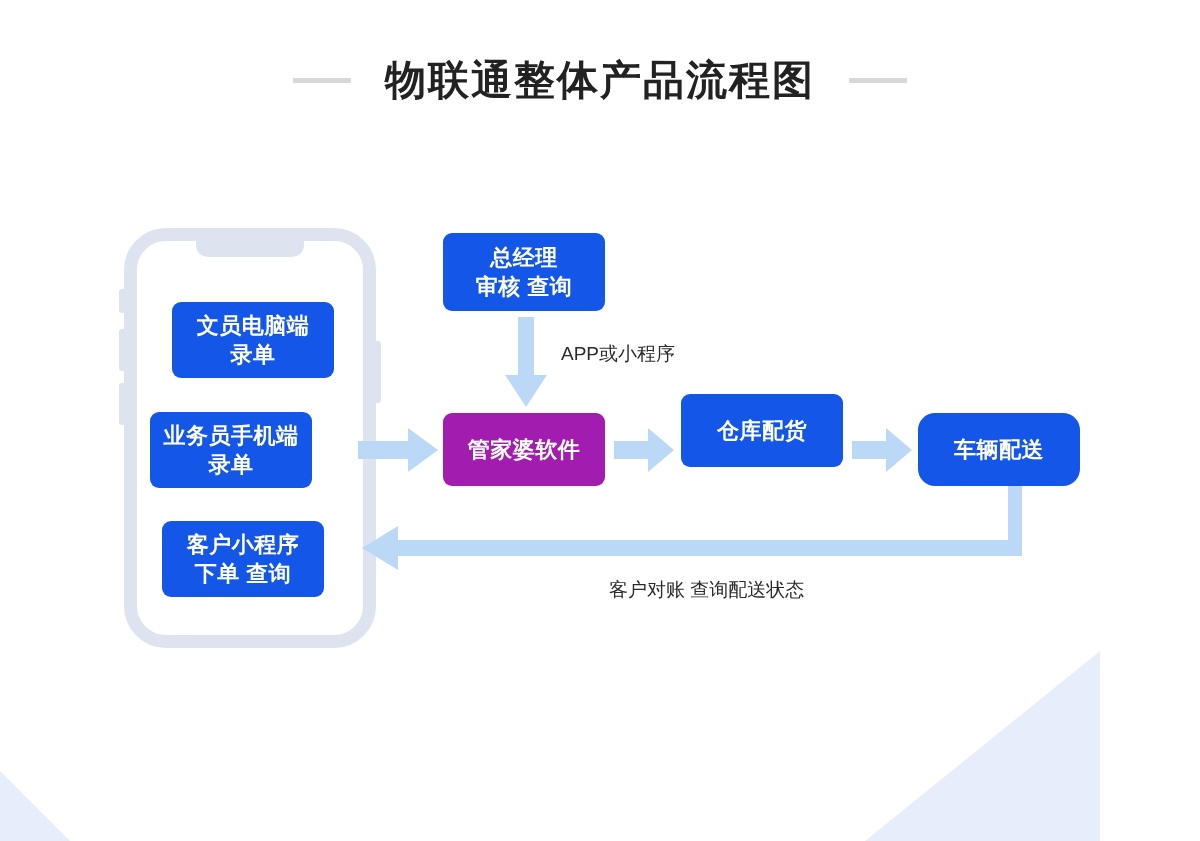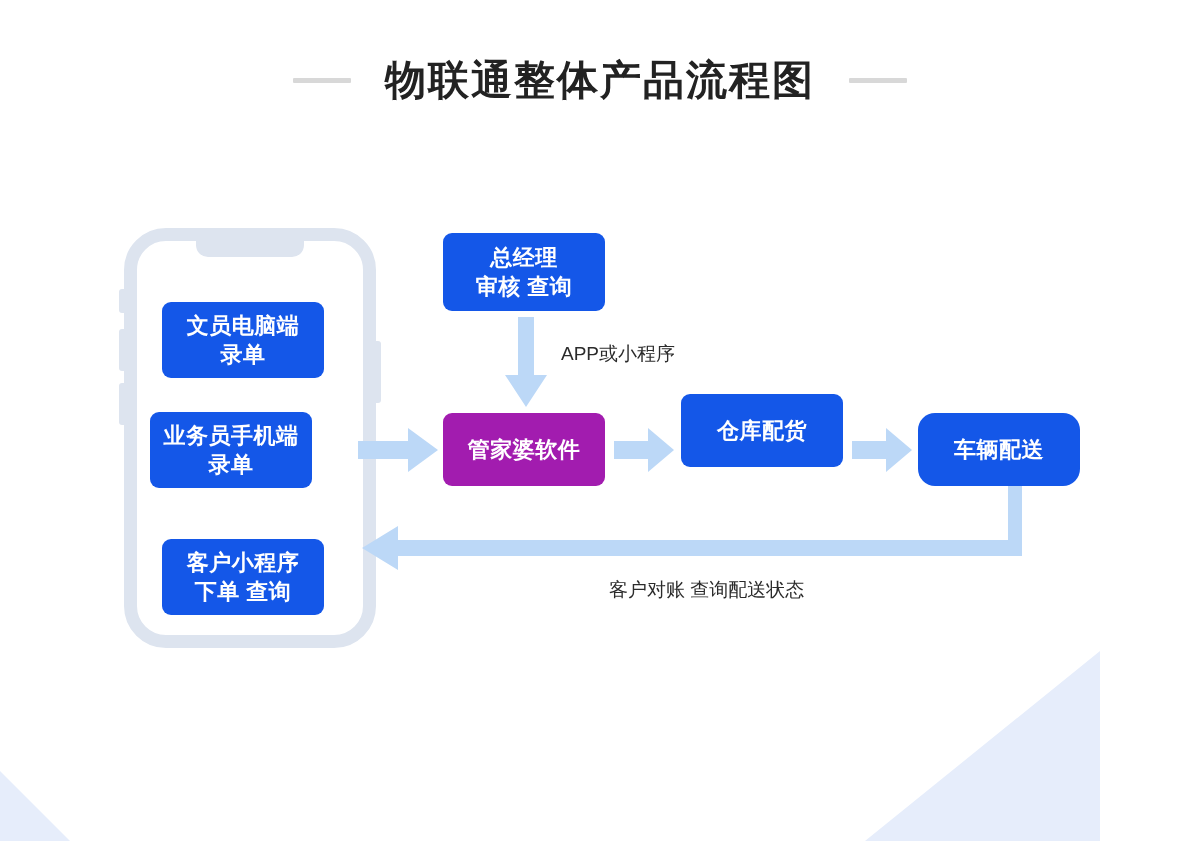--- a/index.html
+++ b/index.html
@@ -119,23 +119,23 @@
     color: #ffffff;
     font-weight: bold;
     font-size: 22px;
     line-height: 1.32;
     text-align: center;
     letter-spacing: 0.5px;
   }
   .node.blue   { background: #1457e8; }
   .node.orange { background: #a21caf; }
 
-  #node-clerk     { left: 162px; top: 302px; width: 162px; height: 76px; }
+  #node-clerk     { left: 172px; top: 302px; width: 162px; height: 76px; }
   #node-sales     { left: 150px; top: 412px; width: 162px; height: 76px; }
-  #node-customer  { left: 162px; top: 539px; width: 162px; height: 76px; }
+  #node-customer  { left: 162px; top: 521px; width: 162px; height: 76px; }
   #node-manager   { left: 443px; top: 233px; width: 162px; height: 78px; }
   #node-software  { left: 443px; top: 413px; width: 162px; height: 73px; }
   #node-warehouse { left: 681px; top: 394px; width: 162px; height: 73px; }
   #node-delivery  { left: 918px; top: 413px; width: 162px; height: 73px; border-radius: 17px; }
 
   
   .arrow-svg {
     position: absolute;
     overflow: visible;
   }

